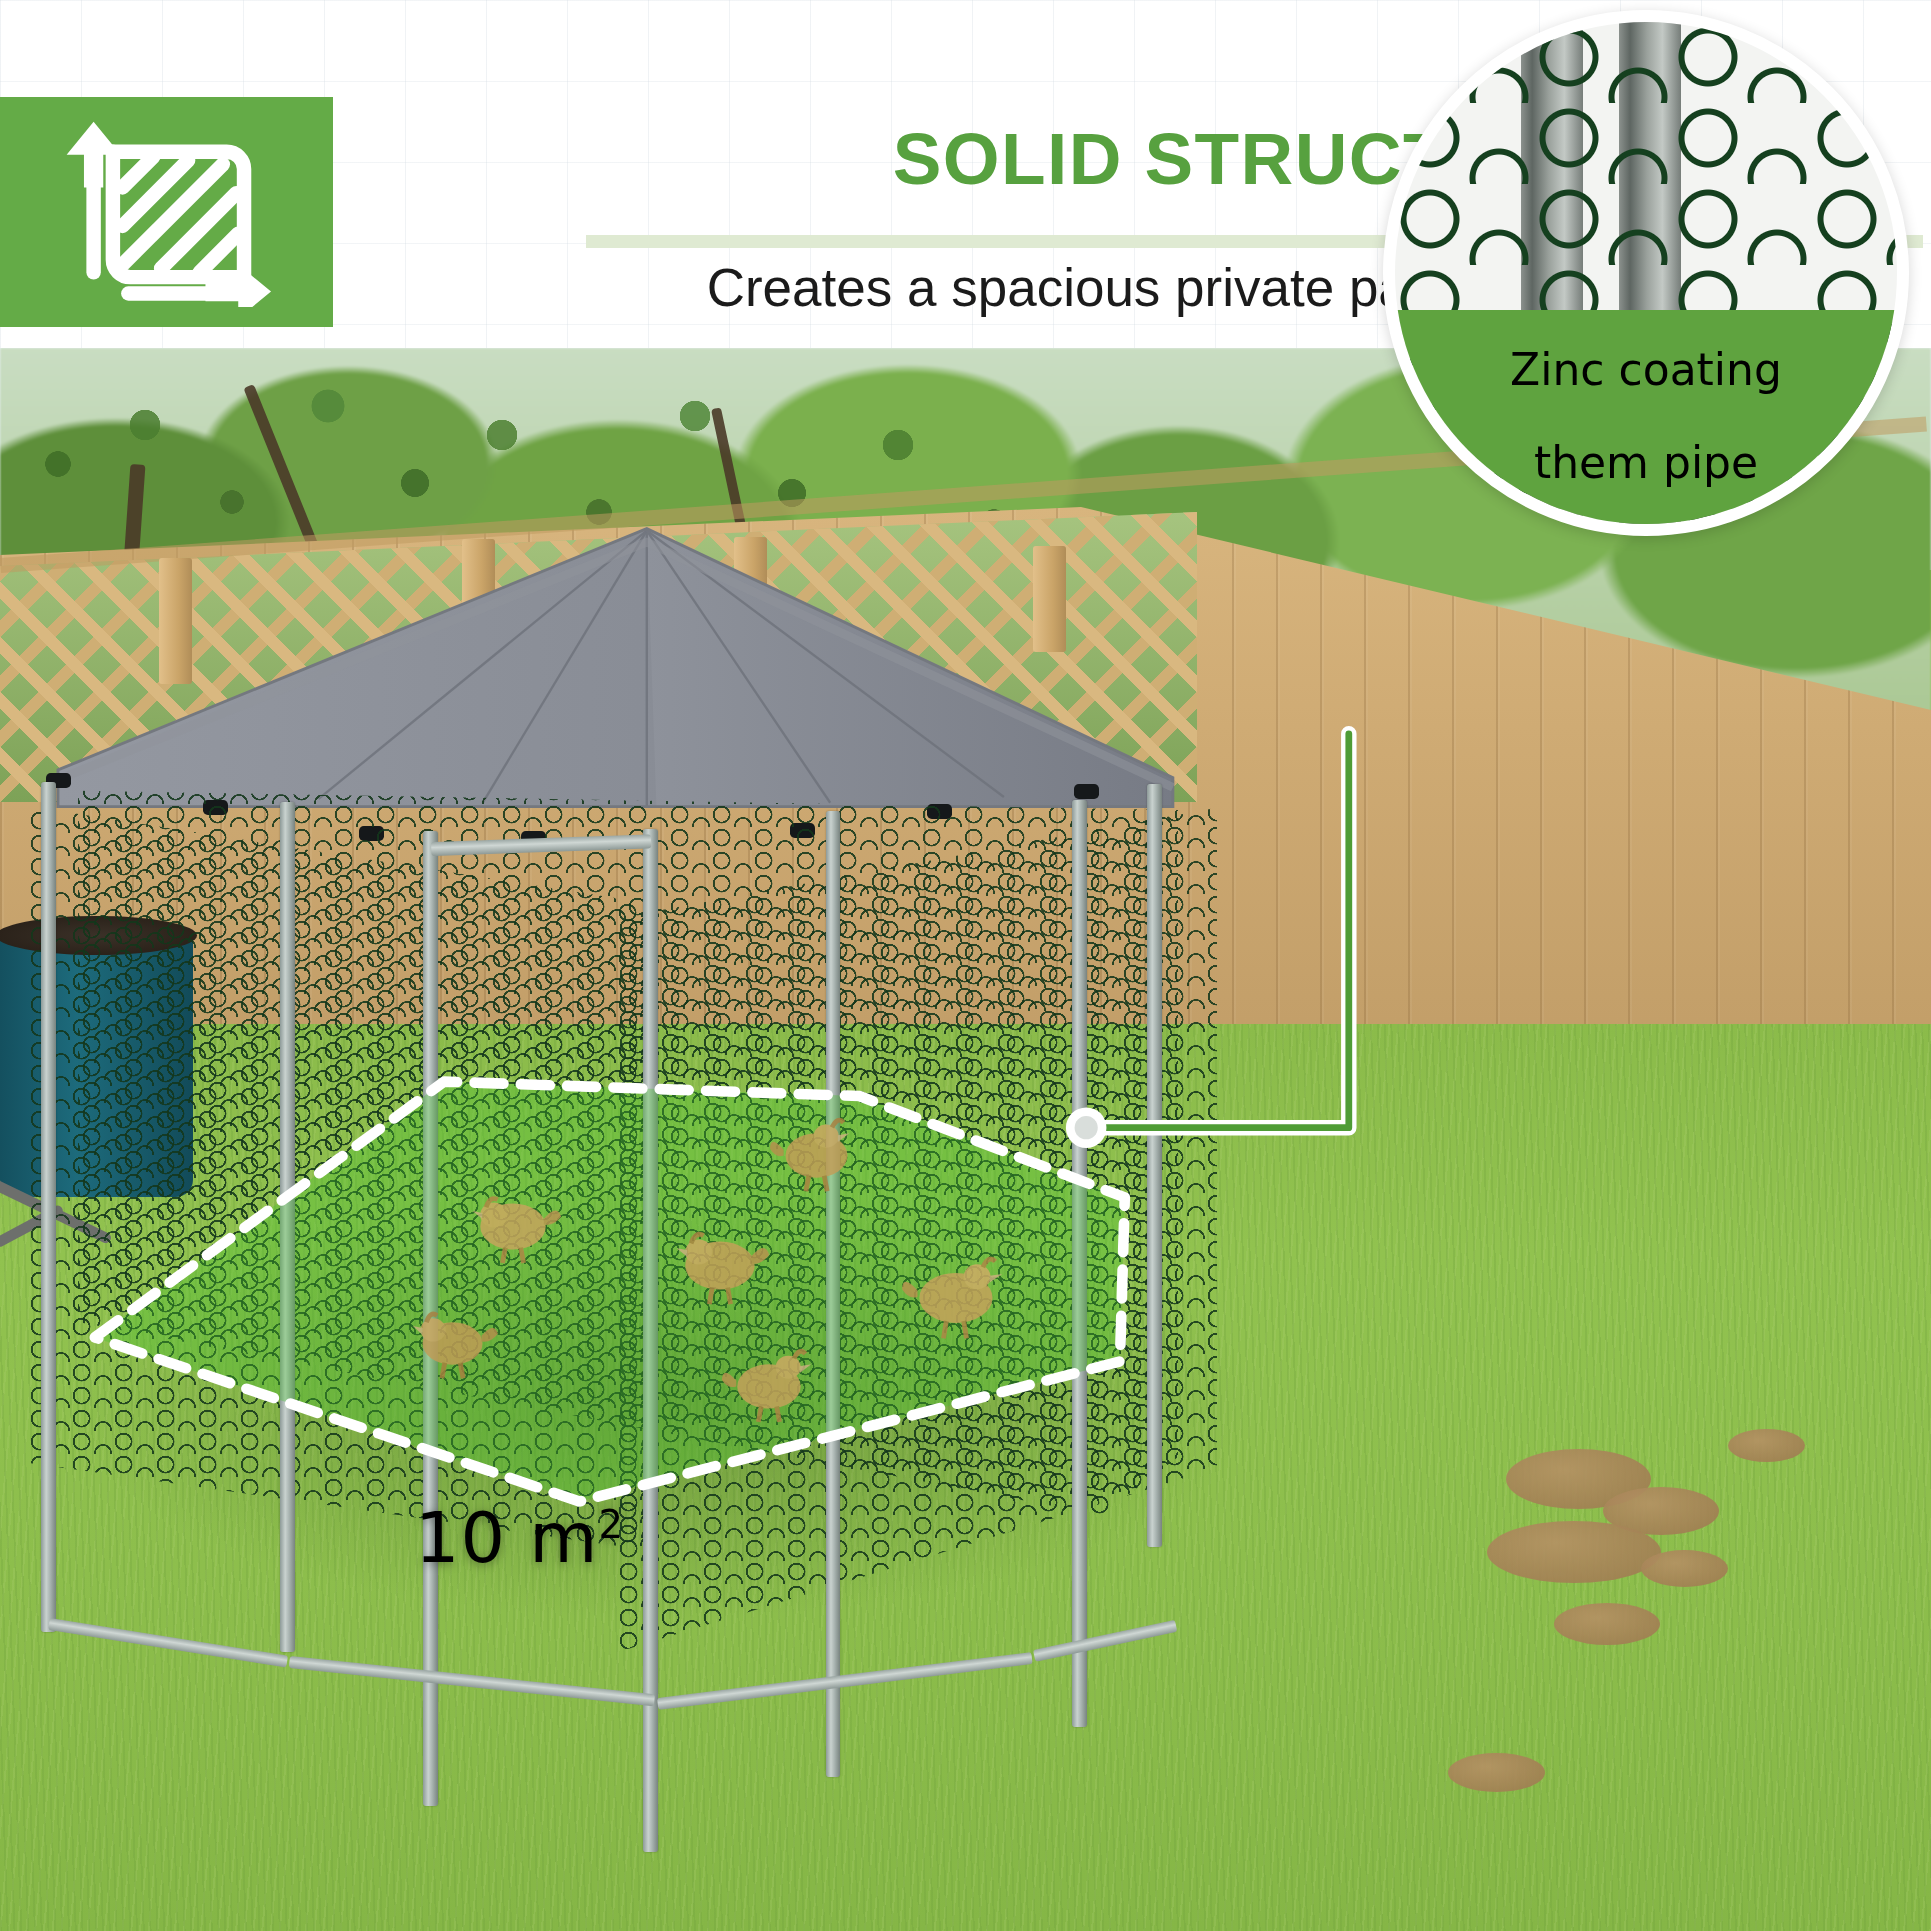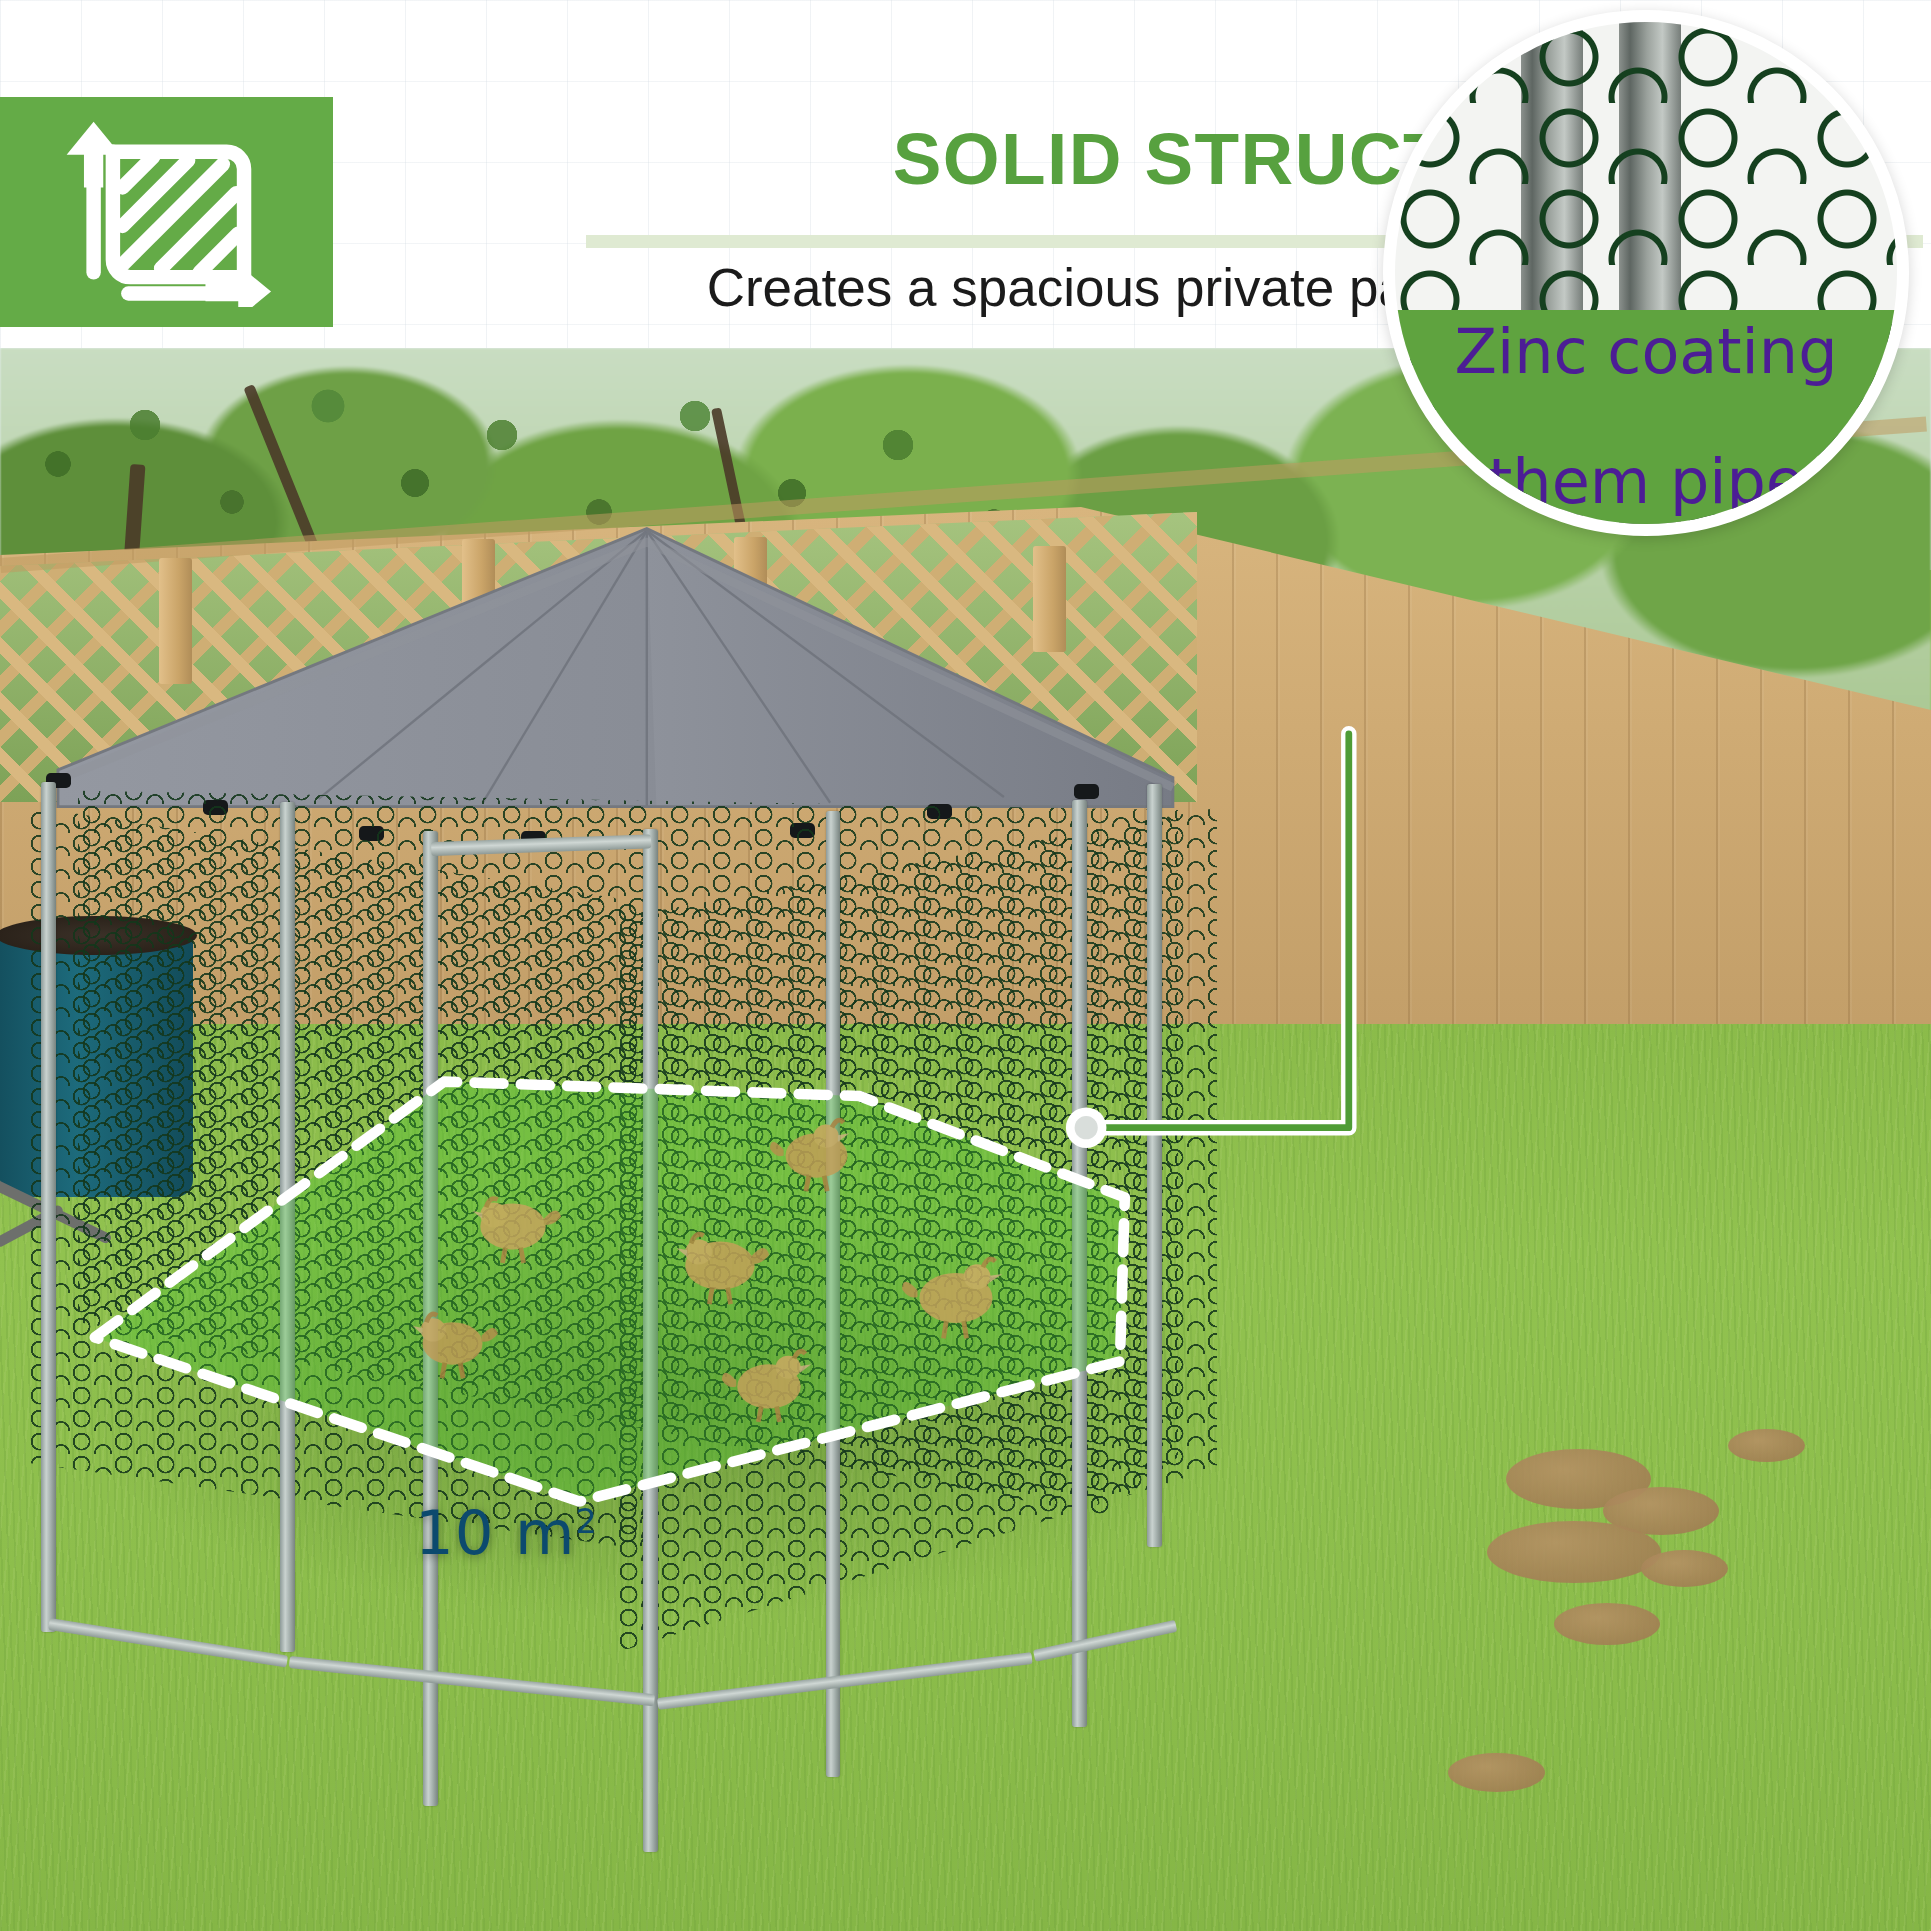--- a/index.html
+++ b/index.html
@@ -103,22 +103,22 @@
        radial-gradient(circle 8.7px at 32px 22px, transparent 7px, rgba(20,55,28,.92) 7.1px 8.7px, transparent 9px);
      background-size:42px 23px;}
   .pipe{position:absolute;background:linear-gradient(90deg,#8d9a98,#c9d2cf 35%,#aab5b2 60%,#78837f);
      border-radius:2.9px;box-shadow:0 0 1.9px rgba(0,0,0,.3);}
   .pipe-h{position:absolute;background:linear-gradient(180deg,#9aa6a3,#cfd7d4 40%,#8d9996);
      border-radius:2.9px;}
   .clip{position:absolute;width:25px;height:15.4px;background:#15181a;border-radius:4.8px;}
 
   
   .floor-hi{position:absolute;left:0;top:0;width:1931px;height:1583px;pointer-events:none;}
-  .area-label{position:absolute;left:415px;top:1149px;color:#0c4a6e;
-     font-size:61px;font-weight:500;letter-spacing:1px;text-shadow:0 1.9px 9.7px rgba(0,0,0,.35);
+  .area-label{position:absolute;left:415px;top:1149px;color:#000000;
+     font-size:70px;font-weight:500;letter-spacing:1px;text-shadow:0 1.9px 9.7px rgba(0,0,0,.35);
      font-family:"DejaVu Sans","Liberation Sans",sans-serif;}
   .area-label sup{font-size:.55em;vertical-align:super;}
 
   
   .hen{position:absolute;opacity:.82;}
 
   
   .callout{position:absolute;left:1383px;top:9.7px;width:526px;height:526px;}
   .callout-circle{position:absolute;inset:0;border-radius:50%;overflow:hidden;
      border:12.6px solid #ffffff;box-sizing:border-box;
@@ -126,21 +126,21 @@
   .callout-photo{position:absolute;inset:0;background:#f3f4f2;}
   .cal-pipe{position:absolute;top:0;height:100%;
      background:linear-gradient(90deg,#8b918d,#5e6662 18%,#9aa19c 45%,#c3c9c5 70%,#767d79 100%);}
   .cal-mesh{position:absolute;inset:0;
      background-image:
        radial-gradient(circle 29px at 35px 35px, transparent 23px, #15401f 24px 29px, transparent 30px),
        radial-gradient(circle 29px at 104px 75px, transparent 23px, #15401f 24px 29px, transparent 30px);
      background-size:139px 81px;}
   .callout-band{position:absolute;left:0;right:0;bottom:0;height:214px;background:#5fa33f;
      display:flex;align-items:center;justify-content:center;}
-  .callout-band span{display:block;color:#4c1d95;font-size:62px;font-weight:500;line-height:1.05;
+  .callout-band span{display:block;color:#000000;font-size:44px;font-weight:500;line-height:1.05;
      text-align:center;font-family:"DejaVu Sans","Liberation Sans",sans-serif;}
 
   
   .leader{position:absolute;left:0;top:0;width:1931px;height:1931px;pointer-events:none;}
 </style>
 </head>
 <body>
 
 <div id="page">
 

